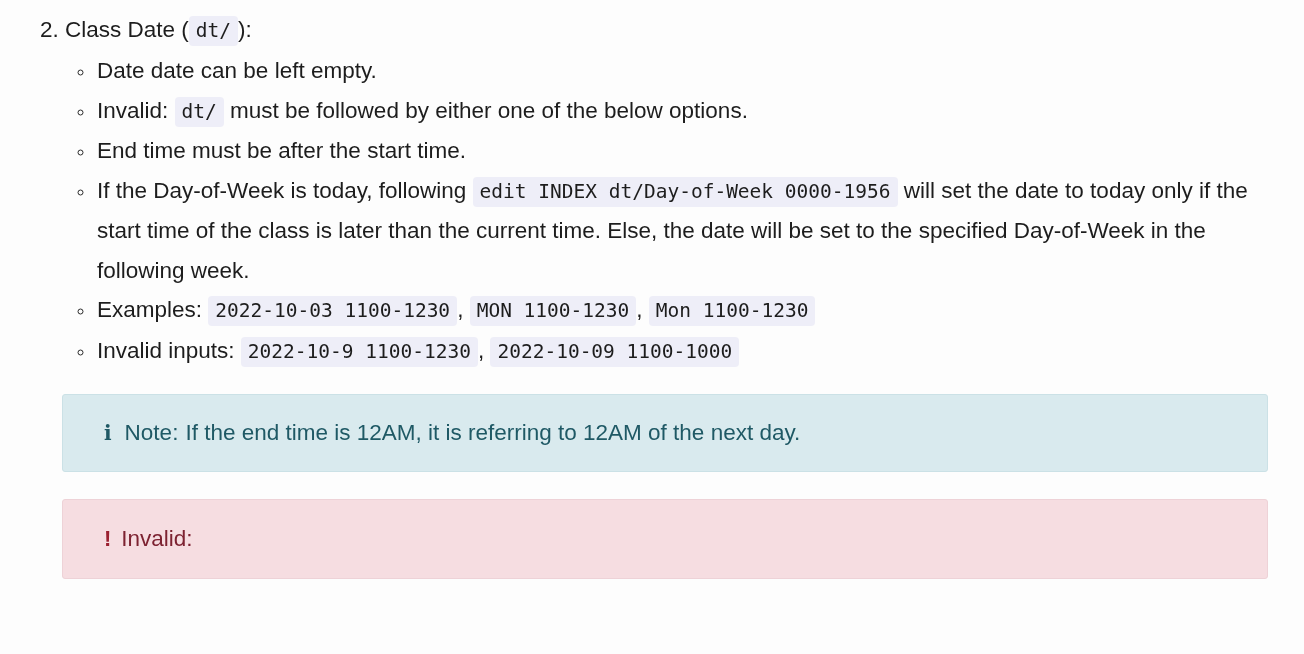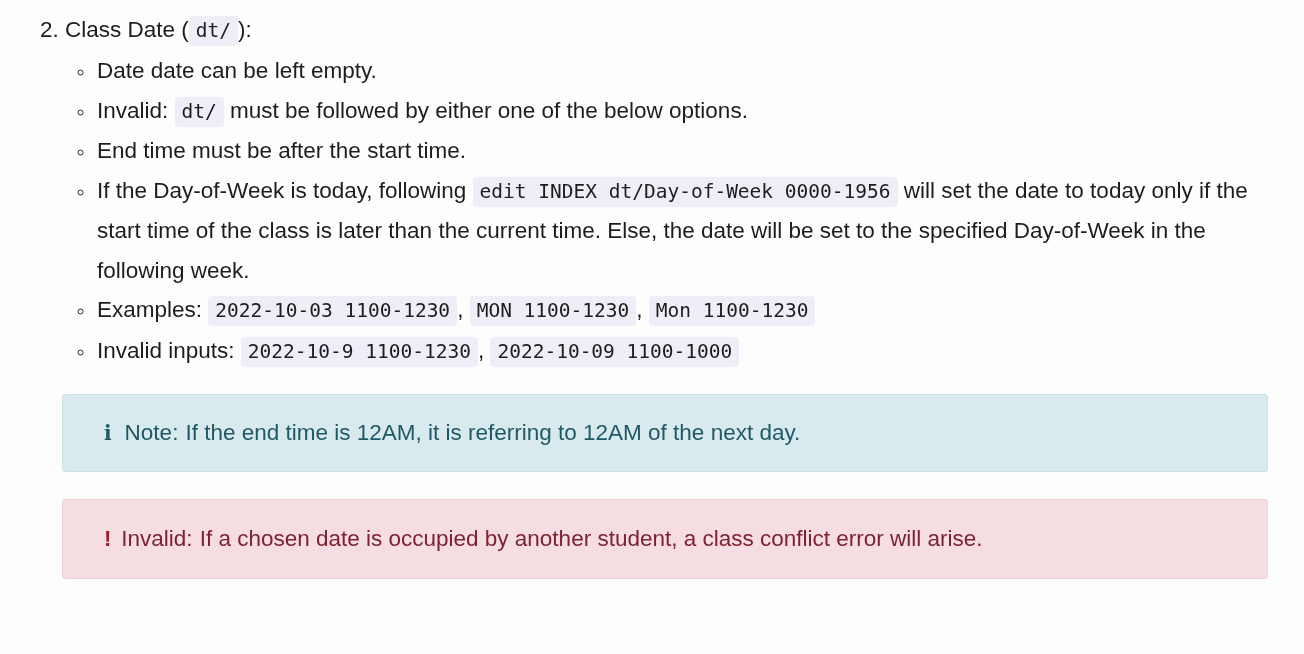--- a/index.html
+++ b/index.html
@@ -186,17 +186,16 @@
       <span class="sym">i</span>
       <span class="lead">Note:</span>
       <span>If the end time is 12AM, it is referring to 12AM of the next day.</span>
     </div>
   </div>
 
   <div class="callout callout-caution">
     <div class="inner">
       <span class="sym">!</span>
       <span class="lead">Invalid:</span>
-      <span>If a chosen date is occupied by another student, a class conflict error will arise.</span>
     </div>
   </div>
 
 </div>
 
 </body></html>

